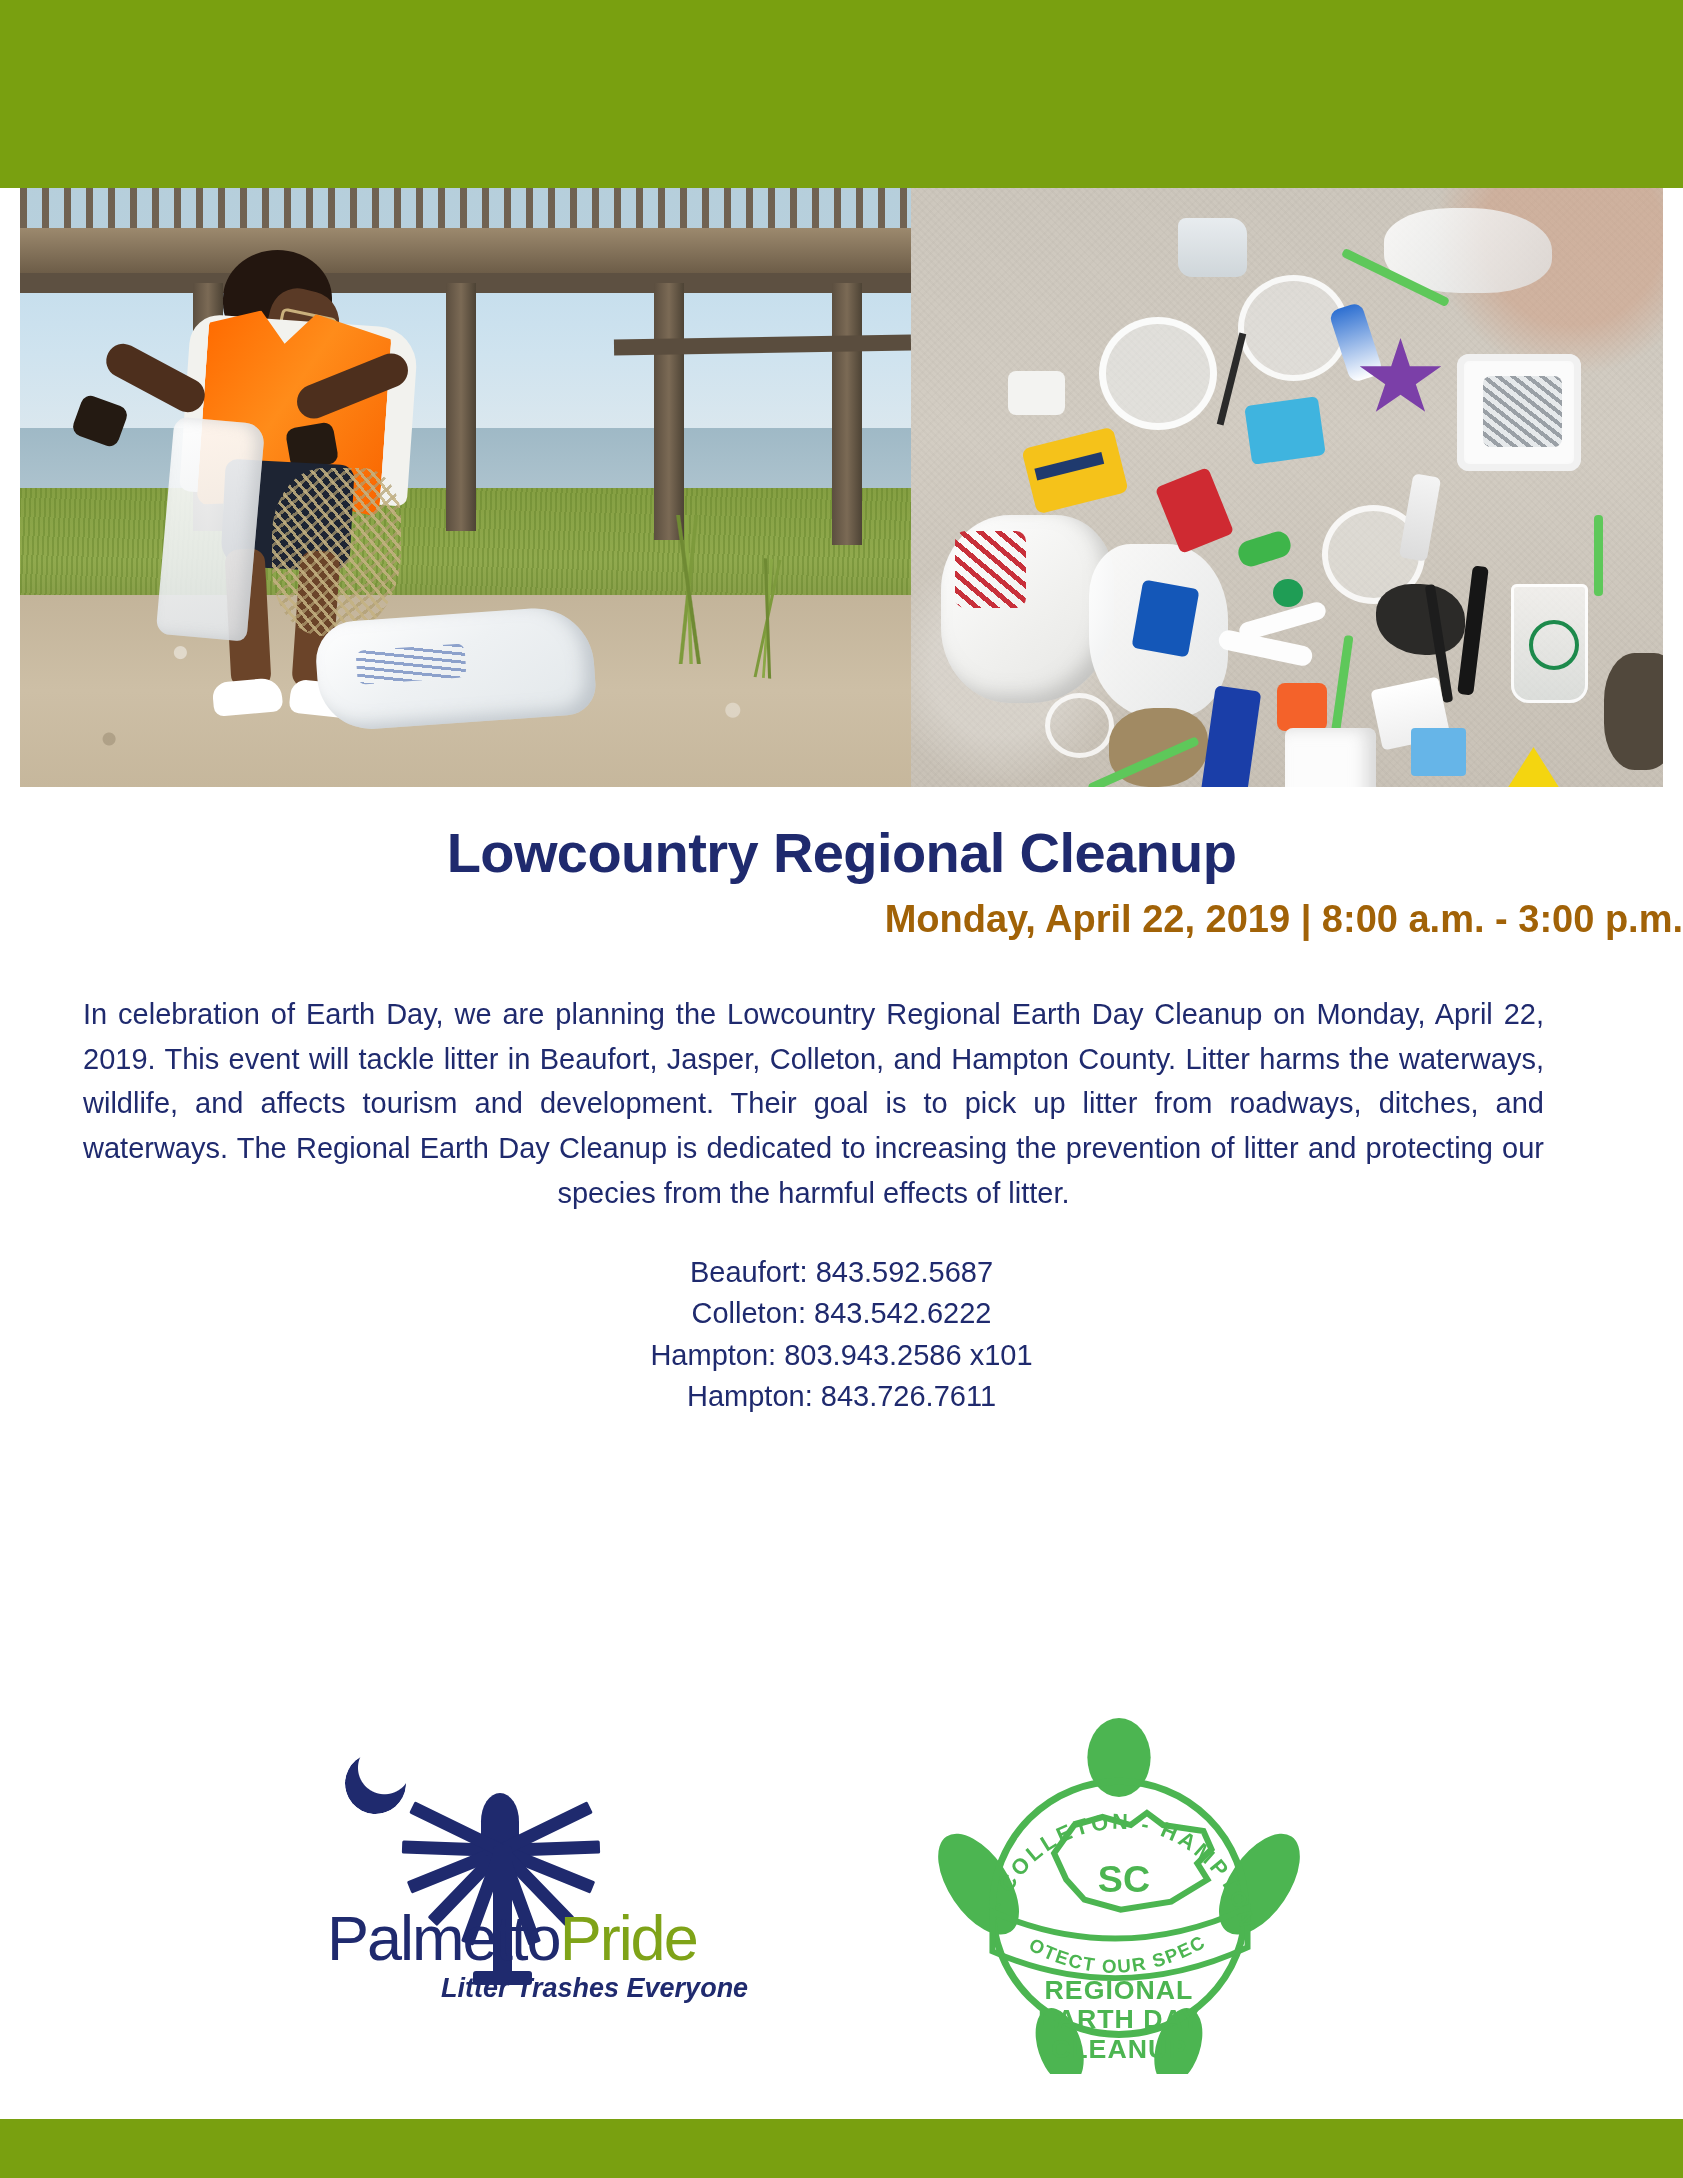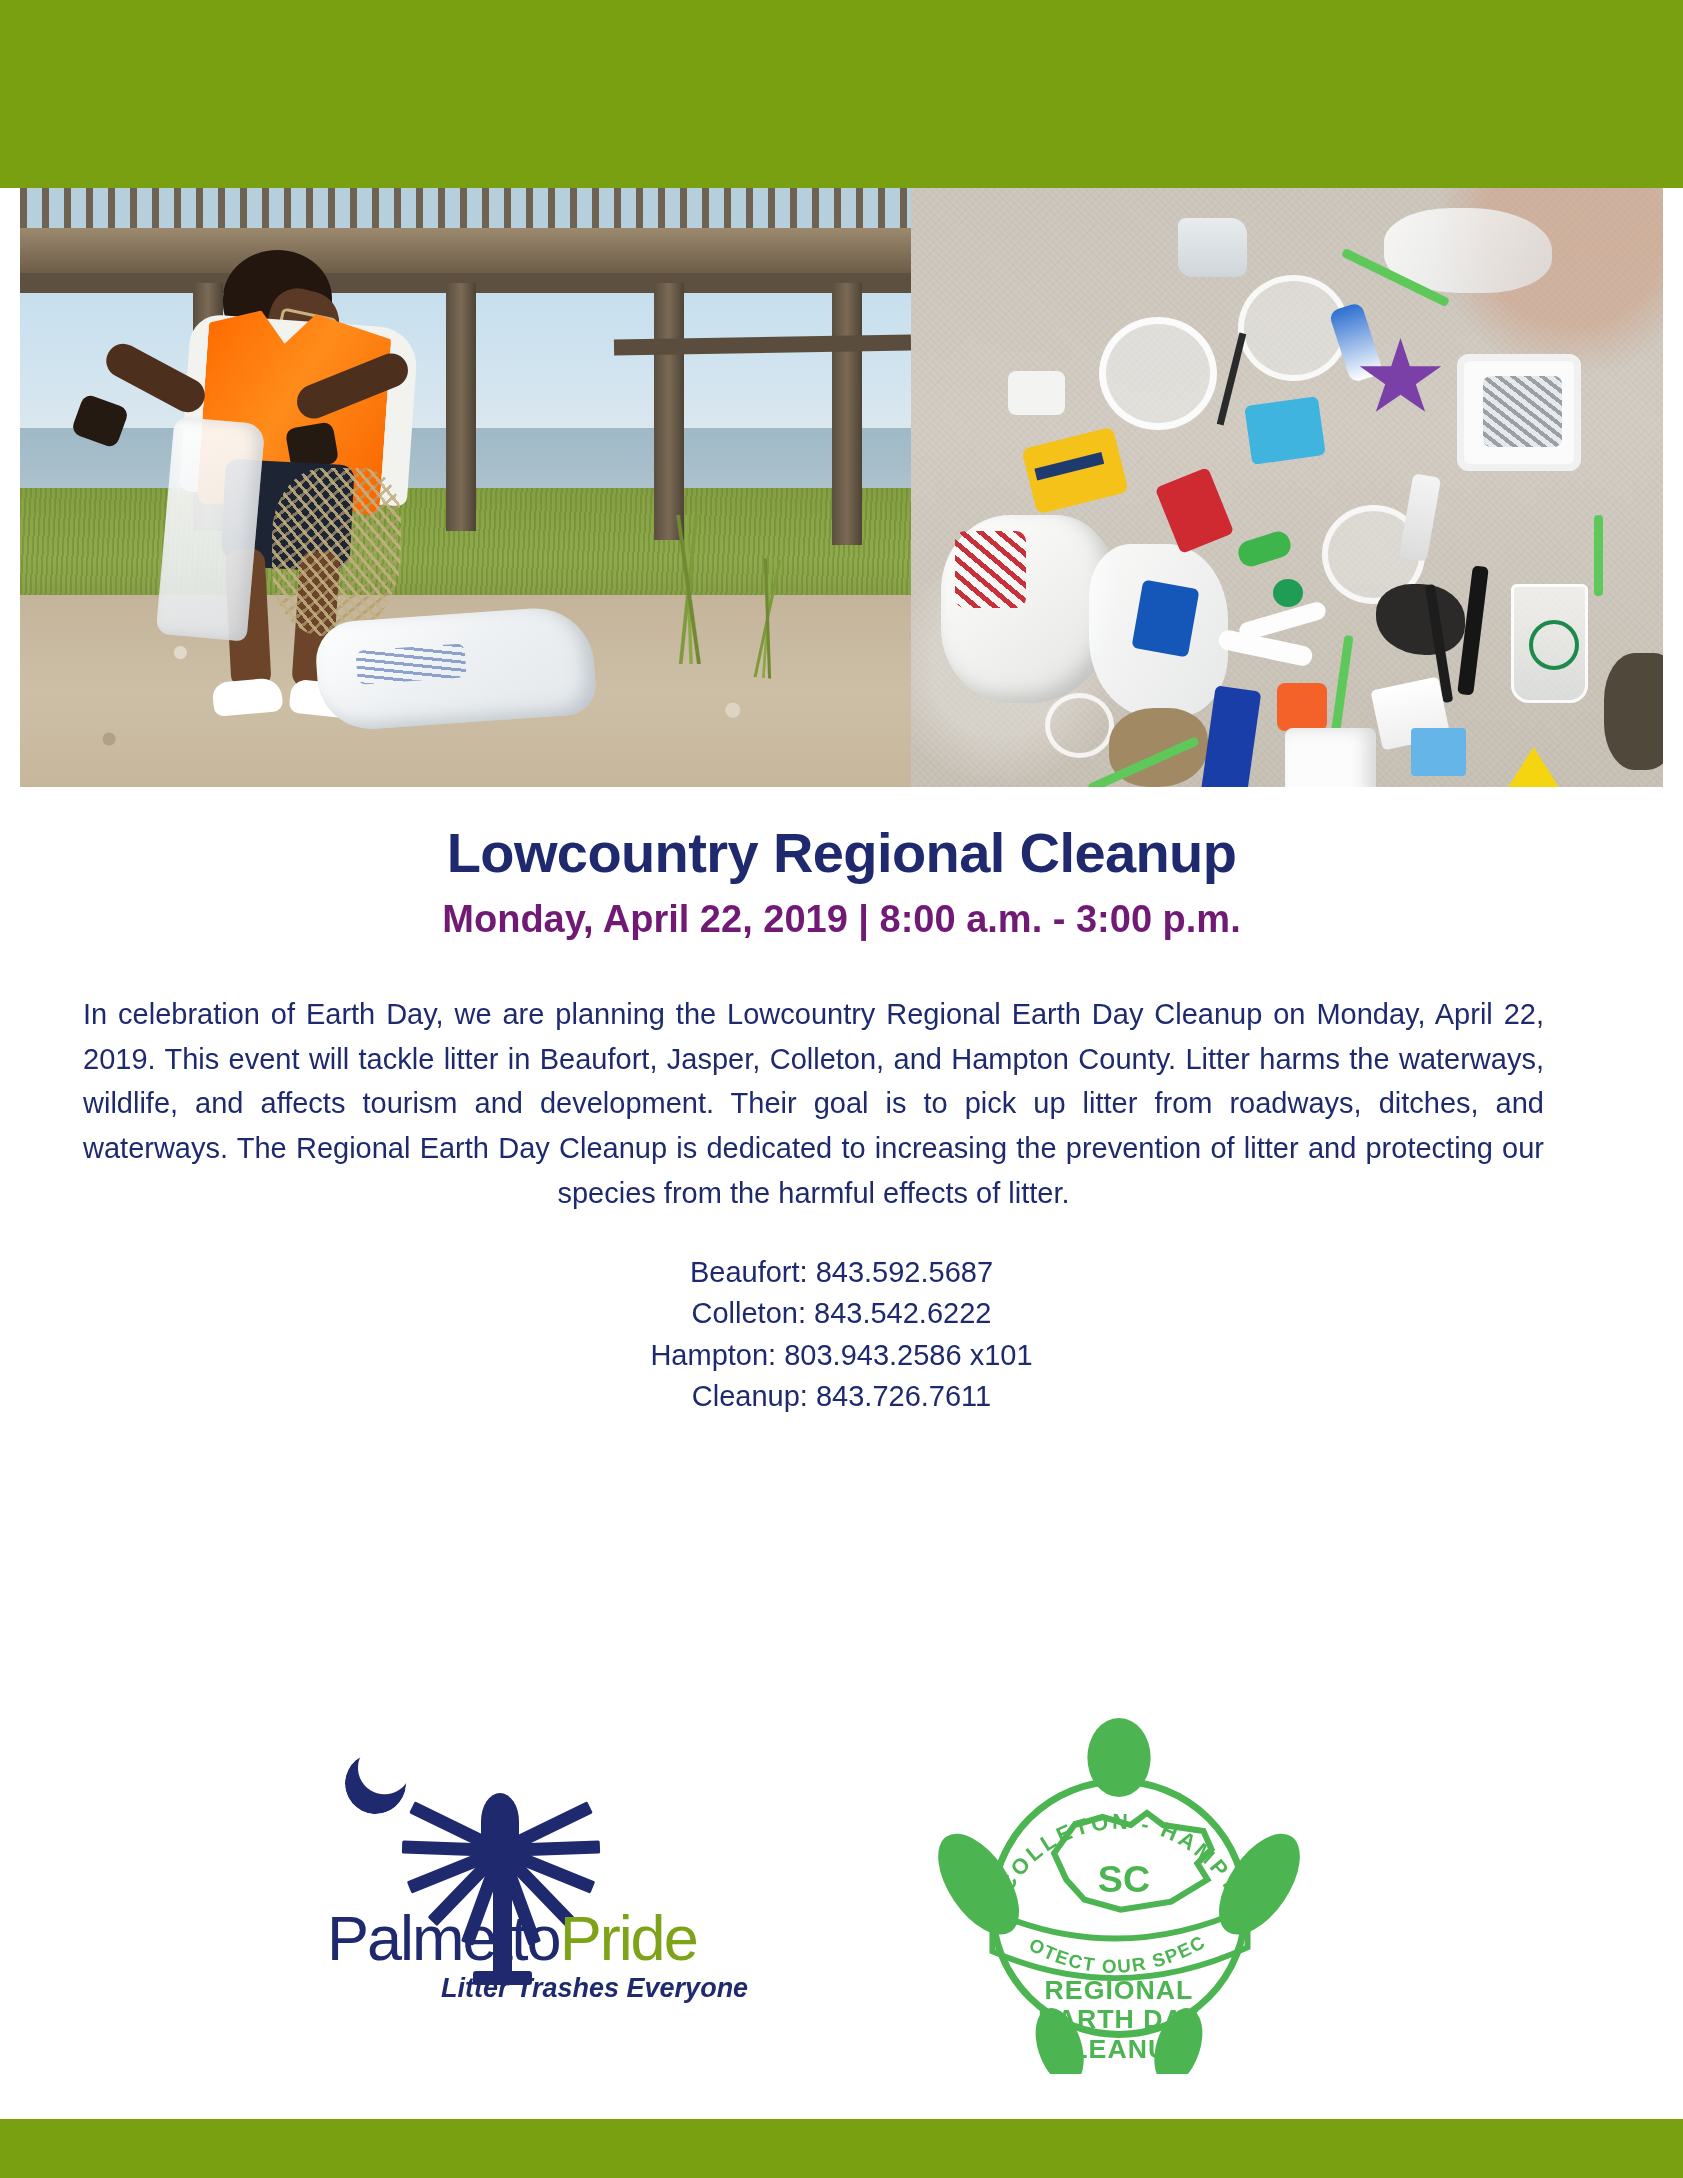--- a/index.html
+++ b/index.html
@@ -259,21 +259,21 @@
     border-radius:40% 50% 40% 45%;}
 
   
   .content { position:absolute; left:0; top:792px; width:1683px; }
   .title {
     text-align:center; color:#1f2a6e; font-weight:bold;
     font-size:56px; letter-spacing:-0.6px; line-height:1.1;
     margin:30px 0 0 0;
   }
   .subtitle {
-    text-align:center; color:#701a75; font-weight:bold;
+    text-align:right; color:#a16207; font-weight:bold;
     font-size:38px; margin:14px 0 0 0;
   }
   .body-para {
     margin:51px 139px 0 83px;
     color:#1f2a6e; font-size:29px; line-height:1.55;
     text-align:justify; text-align-last:center;
   }
   .contact-line {
     margin:44px 0 0 0; text-align:center; color:#1f2a6e; font-size:29px;
   }
@@ -430,21 +430,21 @@
 
     <div class="subtitle">Monday, April 22, 2019 | 8:00 a.m. - 3:00 p.m.</div>
 
     <div class="body-para">In celebration of Earth Day, we are planning the Lowcountry Regional Earth Day Cleanup on Monday, April 22, 2019. This event will tackle litter in Beaufort, Jasper, Colleton, and Hampton County. Litter harms the waterways, wildlife, and affects tourism and development. Their goal is to pick up litter from roadways, ditches, and waterways. The Regional Earth Day Cleanup is dedicated to increasing the prevention of litter and protecting our species from the harmful effects of litter.</div>
 
 
     <div class="phones">
       <div>Beaufort: 843.592.5687</div>
       <div>Colleton: 843.542.6222</div>
       <div>Hampton: 803.943.2586 x101</div>
-      <div>Cleanup: 843.726.7611</div>
+      <div>Hampton: 843.726.7611</div>
     </div>
 
   </div>
 
   <div class="logos">
 
     <div class="pp">
       <div class="pp-moon"></div>
       <div class="pp-tree">
         <div class="pp-crown"></div>

